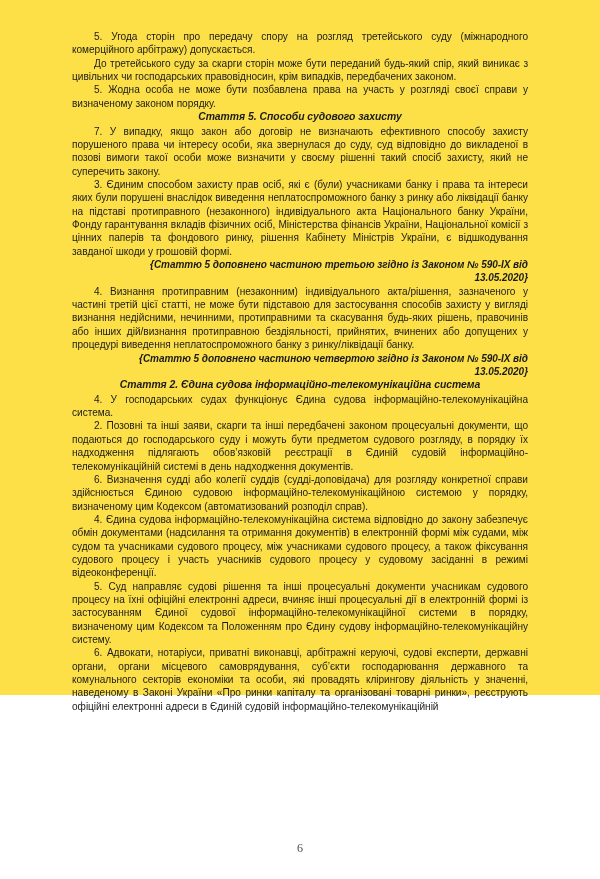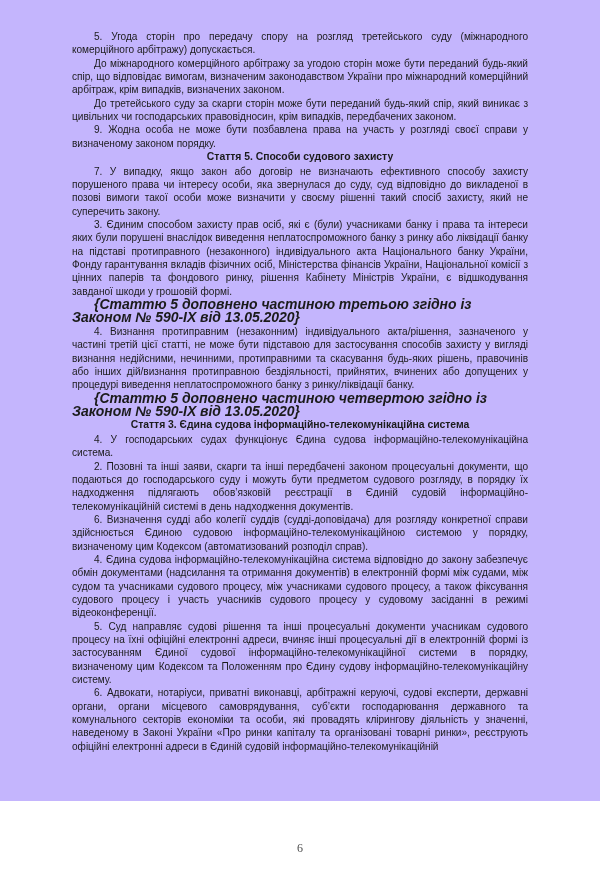--- a/index.html
+++ b/index.html
@@ -15,22 +15,22 @@
     font-family: "Liberation Sans", "DejaVu Sans", sans-serif;
     color: #1b1b1b;
     overflow: hidden;
   }
 
   .page {
     position: absolute;
     left: 0;
     top: 0;
     width: 600px;
-    height: 801px;
-    background: #c4b5fd;
+    height: 695px;
+    background: #fde047;
   }
 
   .text-column {
     position: absolute;
     left: 72px;
     top: 30px;
     width: 456px;
   }
 
   p.para {
@@ -46,30 +46,31 @@
   }
 
   h2.article-heading {
     margin: 0;
     padding: 0;
     font-size: 10.4px;
     line-height: 14.6px;
     font-weight: bold;
     text-align: center;
     letter-spacing: -0.02px;
+    font-style: italic;
   }
 
   p.amendment {
     margin: 0;
     padding: 0;
-    font-size: 14px;
+    font-size: 10px;
     line-height: 13.35px;
     font-style: italic;
     font-weight: bold;
-    text-align: left;
+    text-align: right;
     text-indent: 22px;
     letter-spacing: -0.04px;
   }
 
   .page-number {
     position: absolute;
     left: 0;
     top: 841px;
     width: 600px;
     text-align: center;
@@ -80,40 +81,39 @@
 </style>
 </head>
 <body>
 
 <div class="page">
 
   <div class="text-column">
 
     <p class="para">5. Угода сторін про передачу спору на розгляд третейського суду (міжнародного комерційного арбітражу) допускається.</p>
 
-    <p class="para">До міжнародного комерційного арбітражу за угодою сторін може бути переданий будь-який спір, що відповідає вимогам, визначеним законодавством України про міжнародний комерційний арбітраж, крім випадків, визначених законом.</p>
 
     <p class="para">До третейського суду за скарги сторін може бути переданий будь-який спір, який виникає з цивільних чи господарських правовідносин, крім випадків, передбачених законом.</p>
 
-    <p class="para">9. Жодна особа не може бути позбавлена права на участь у розгляді своєї справи у визначеному законом порядку.</p>
+    <p class="para">5. Жодна особа не може бути позбавлена права на участь у розгляді своєї справи у визначеному законом порядку.</p>
 
     <h2 class="article-heading">Стаття 5. Способи судового захисту</h2>
 
 
     <p class="para">7. У випадку, якщо закон або договір не визначають ефективного способу захисту порушеного права чи інтересу особи, яка звернулася до суду, суд відповідно до викладеної в позові вимоги такої особи може визначити у своєму рішенні такий спосіб захисту, який не суперечить закону.</p>
 
     <p class="para">3. Єдиним способом захисту прав осіб, які є (були) учасниками банку і права та інтереси яких були порушені внаслідок виведення неплатоспроможного банку з ринку або ліквідації банку на підставі протиправного (незаконного) індивідуального акта Національного банку України, Фонду гарантування вкладів фізичних осіб, Міністерства фінансів України, Національної комісії з цінних паперів та фондового ринку, рішення Кабінету Міністрів України, є відшкодування завданої шкоди у грошовій формі.</p>
 
     <p class="amendment">{Статтю 5 доповнено частиною третьою згідно із Законом № 590-IX від 13.05.2020}</p>
 
     <p class="para">4. Визнання протиправним (незаконним) індивідуального акта/рішення, зазначеного у частині третій цієї статті, не може бути підставою для застосування способів захисту у вигляді визнання недійсними, нечинними, протиправними та скасування будь-яких рішень, правочинів або інших дій/визнання протиправною бездіяльності, прийнятих, вчинених або допущених у процедурі виведення неплатоспроможного банку з ринку/ліквідації банку.</p>
 
     <p class="amendment">{Статтю 5 доповнено частиною четвертою згідно із Законом № 590-IX від 13.05.2020}</p>
 
-    <h2 class="article-heading">Стаття 3. Єдина судова інформаційно-телекомунікаційна система</h2>
+    <h2 class="article-heading">Стаття 2. Єдина судова інформаційно-телекомунікаційна система</h2>
 
     <p class="para">4. У господарських судах функціонує Єдина судова інформаційно-телекомунікаційна система.</p>
 
     <p class="para">2. Позовні та інші заяви, скарги та інші передбачені законом процесуальні документи, що подаються до господарського суду і можуть бути предметом судового розгляду, в порядку їх надходження підлягають обов’язковій реєстрації в Єдиній судовій інформаційно-телекомунікаційній системі в день надходження документів.</p>
 
     <p class="para">6. Визначення судді або колегії суддів (судді-доповідача) для розгляду конкретної справи здійснюється Єдиною судовою інформаційно-телекомунікаційною системою у порядку, визначеному цим Кодексом (автоматизований розподіл справ).</p>
 
     <p class="para">4. Єдина судова інформаційно-телекомунікаційна система відповідно до закону забезпечує обмін документами (надсилання та отримання документів) в електронній формі між судами, між судом та учасниками судового процесу, між учасниками судового процесу, а також фіксування судового процесу і участь учасників судового процесу у судовому засіданні в режимі відеоконференції.</p>
 
     <p class="para">5. Суд направляє судові рішення та інші процесуальні документи учасникам судового процесу на їхні офіційні електронні адреси, вчиняє інші процесуальні дії в електронній формі із застосуванням Єдиної судової інформаційно-телекомунікаційної системи в порядку, визначеному цим Кодексом та Положенням про Єдину судову інформаційно-телекомунікаційну систему.</p>

